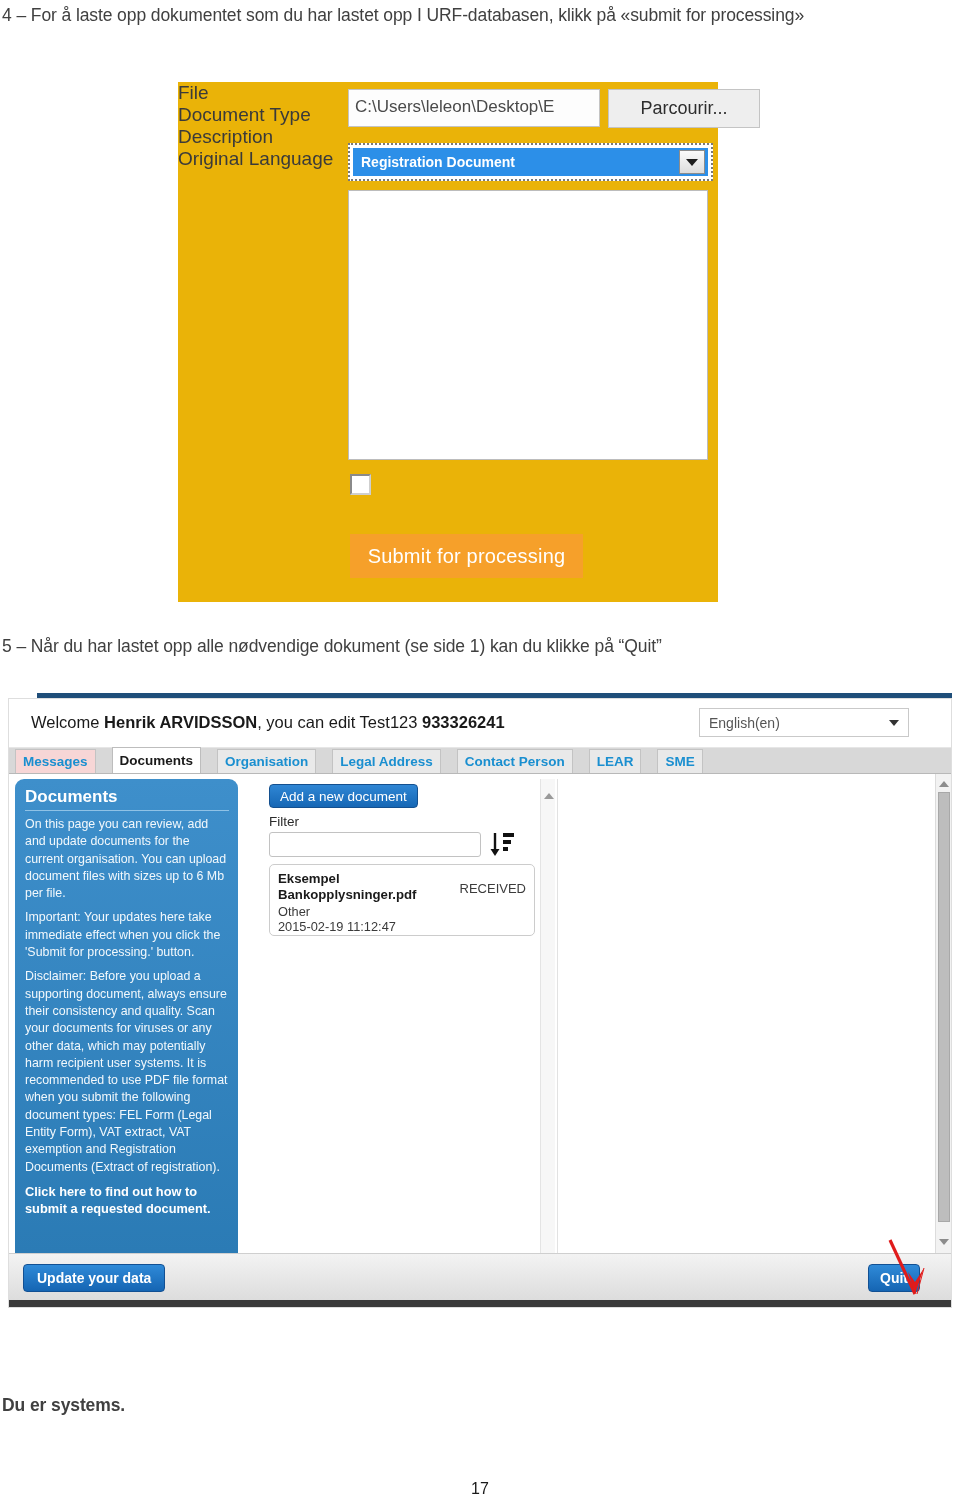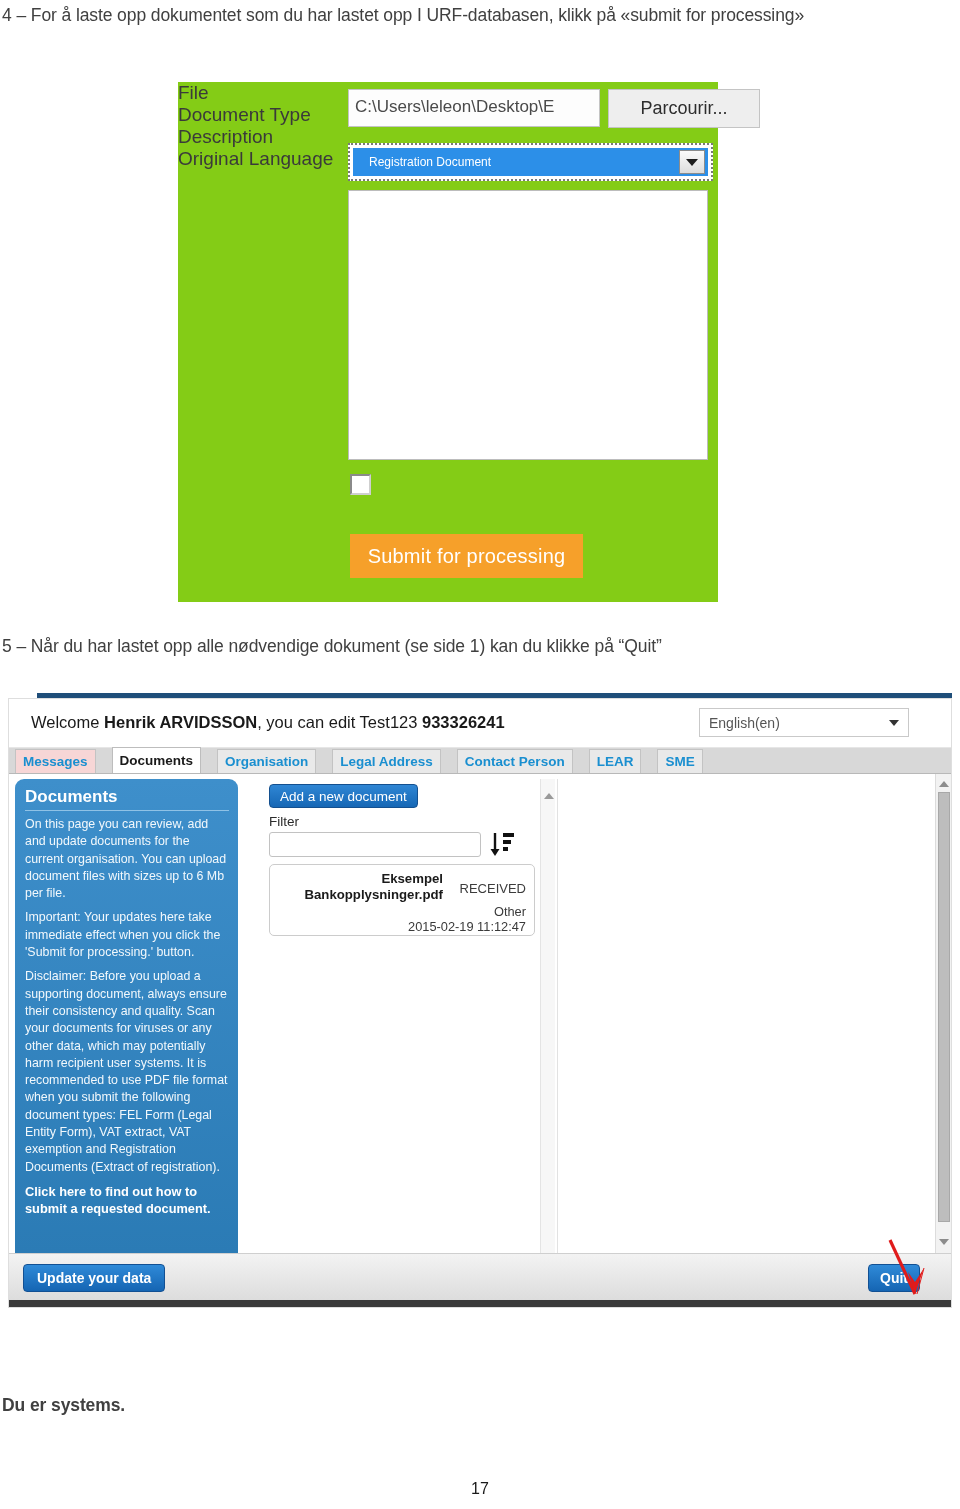--- a/index.html
+++ b/index.html
@@ -43,21 +43,21 @@
     text-align: center;
     font-size: 16px;
     color: #1a1a1a;
   }
 
   
   #fig-upload {
     position: absolute;
     left: 178px; top: 82px;
     width: 540px; height: 520px;
-    background: #84cc16;
+    background: #eab308;
   }
   .uf-label {
     font-family: "Liberation Sans", sans-serif;
     font-size: 19px;
     color: #3a3a3a;
     white-space: nowrap;
   }
   #uf-file-label   { left: 4px;  top: 16px; }
   #uf-doctype-label{ left: 4px;  top: 70px; }
   #uf-desc-label   { left: 4px;  top: 238px; }
@@ -99,25 +99,26 @@
   }
   #uf-doctype-select {
     position: relative;
     width: 100%; height: 100%;
     background: #2c8fe8;
     display: flex;
     align-items: center;
   }
   #uf-doctype-value {
     color: #ffffff;
-    font-size: 12px;
-    padding-left: 16px;
+    font-size: 14px;
+    padding-left: 8px;
     font-family: "Liberation Sans", sans-serif;
     flex: 1;
     white-space: nowrap;
+    font-weight: bold;
   }
   #uf-doctype-arrow {
     width: 26px; height: 24px;
     margin-right: 3px;
     background: linear-gradient(#fbfbfb,#dcdcdc);
     border: 1px solid #8c8c8c;
     display: flex; align-items: center; justify-content: center;
   }
   #uf-doctype-arrow .caret {
     width: 0; height: 0;
@@ -327,21 +328,20 @@
     width: 30px; height: 32px;
   }
   #doc-card {
     position: absolute;
     left: 5px; top: 85px;
     width: 266px; height: 72px;
     background: #ffffff;
     border: 1px solid #cccccc;
     border-radius: 5px;
     padding: 6px 8px;
-    text-align: right;
   }
   #doc-name {
     font-size: 13.2px;
     font-weight: bold;
     line-height: 15.5px;
     font-family: "Liberation Sans", sans-serif;
     color: #1a1a1a;
     width: 165px;
   }
   #doc-status {

